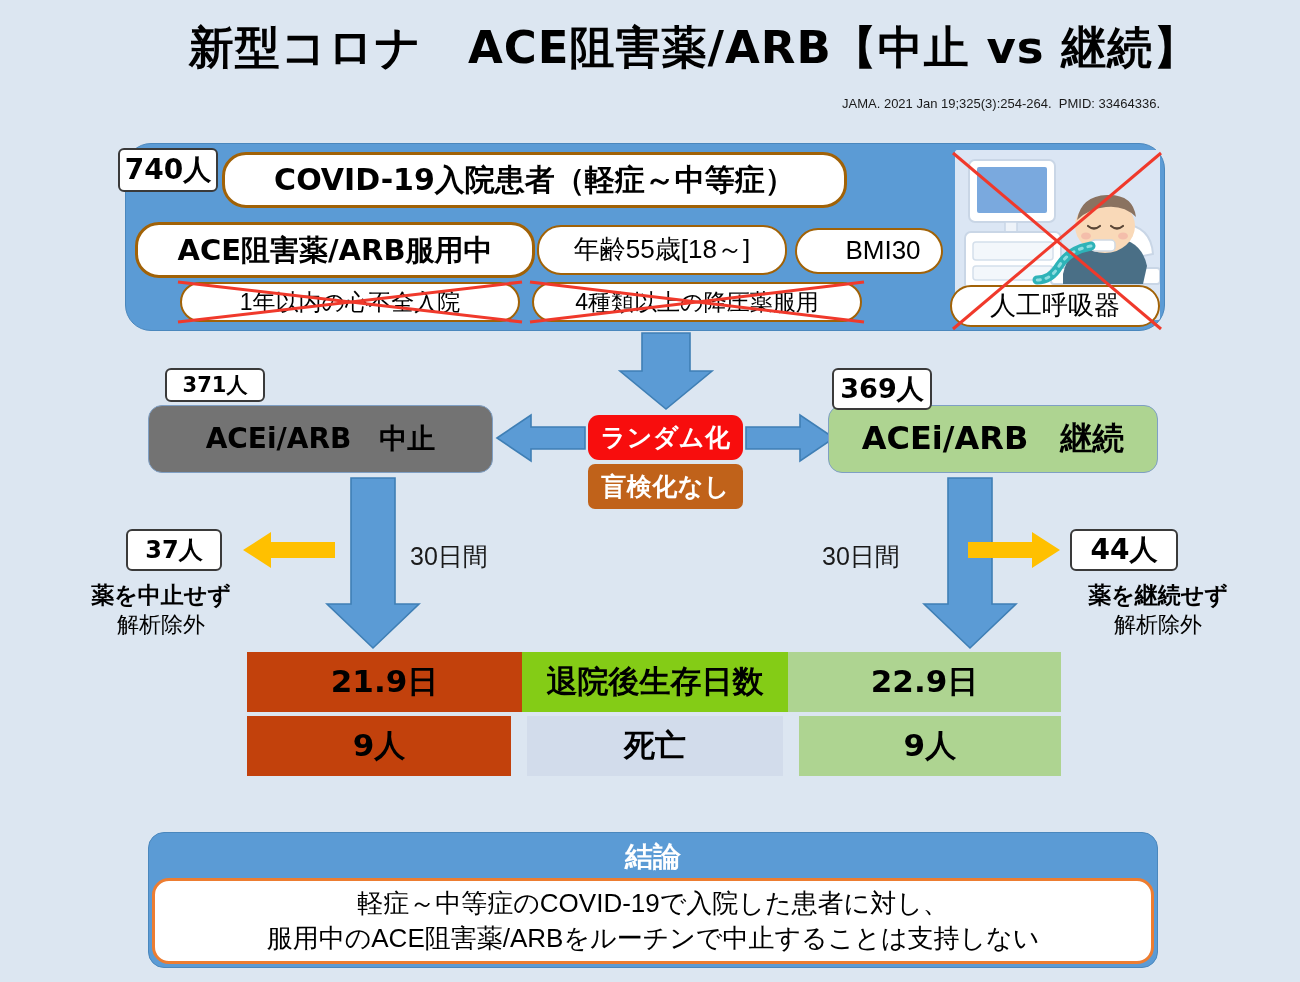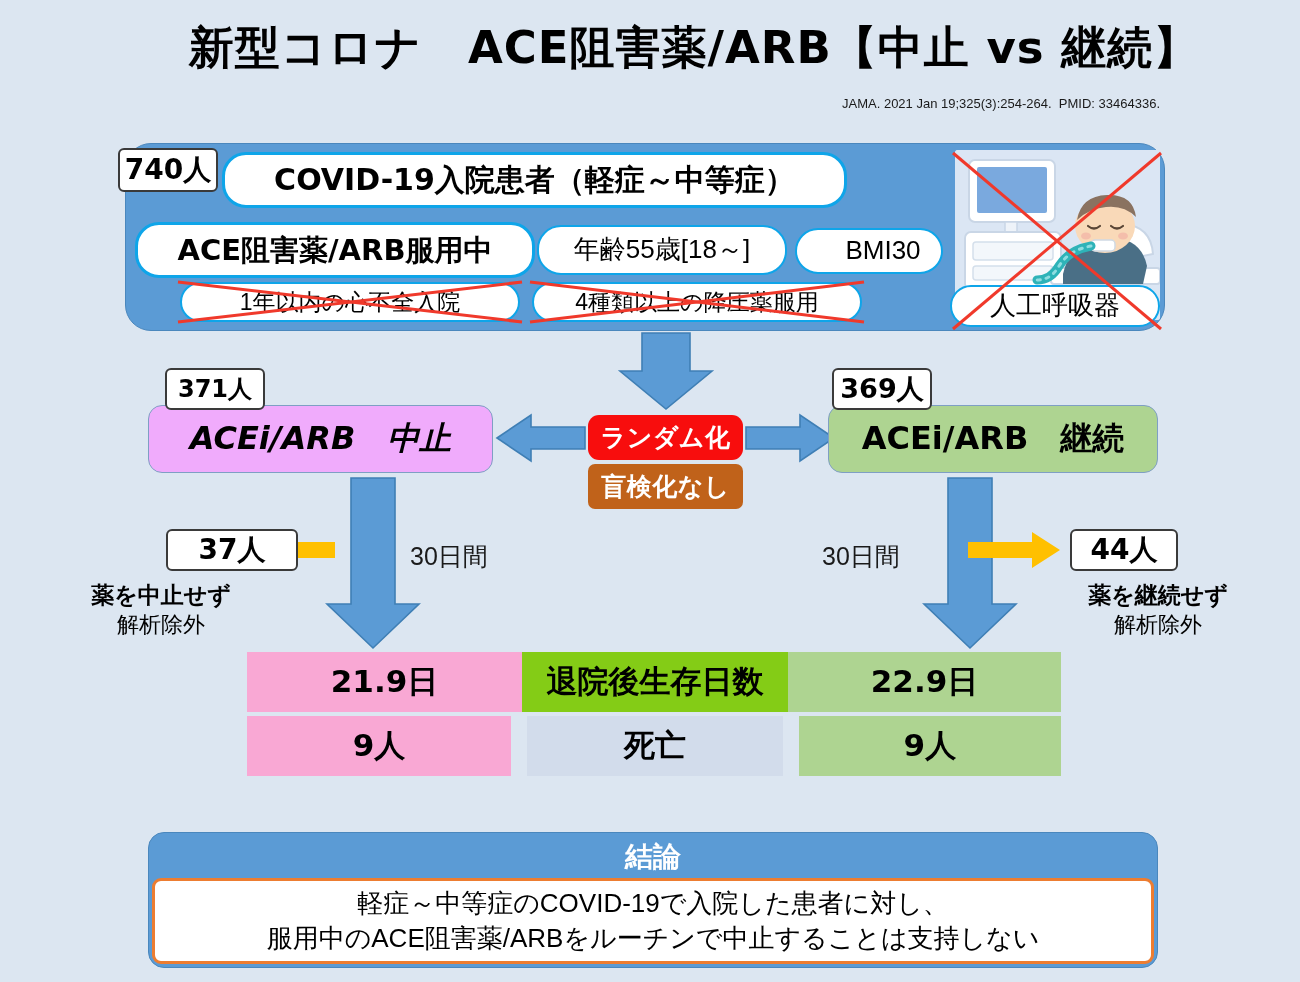--- a/index.html
+++ b/index.html
@@ -45,21 +45,21 @@
   
   .cohort-panel {
     left: 125px; top: 143px; width: 1040px; height: 188px;
     background: #5b9bd5;
     border-radius: 26px;
     border: 1px solid #4a87bd;
     box-sizing: border-box;
   }
   .wbox {
     background: #ffffff;
-    border: 3px solid #0ea5e9;
+    border: 3px solid #a16207;
     border-radius: 24px;
     box-sizing: border-box;
     display: flex;
     align-items: center;
     justify-content: center;
     color: #000;
     line-height: 1.05;
   }
 
   .box-cohort {
@@ -108,23 +108,23 @@
   .grp {
     border-radius: 14px;
     border: 1px solid #7f9fc4;
     display:flex; align-items:center; justify-content:center;
     font-family:"DejaVu Sans", sans-serif;
     font-weight:bold;
     color:#000;
     box-sizing:border-box;
     white-space: pre;
   }
-  .grp-stop { left:148px; top:405px; width:345px; height:68px; background:#f0abfc; font-size:32px;font-style:italic; }
+  .grp-stop { left:148px; top:405px; width:345px; height:68px; background:#737373; font-size:28px; }
   .grp-cont { left:828px; top:405px; width:330px; height:68px; background:#aed491; font-size:32px; }
-  .badge-371 { left:165px; top:368px; width:100px; height:42px; font-size:24px; }
+  .badge-371 { left:165px; top:368px; width:100px; height:34px; font-size:21px; }
   .badge-369 { left:832px; top:368px; width:100px; height:42px; font-size:27px; }
 
   .rand {
     left:588px; top:415px; width:155px; height:45px;
     background:#f80d0d;
     border-radius:11px;
     display:flex; align-items:center; justify-content:center;
     color:#fff; font-weight:bold; font-size:25px;
     font-family:"DejaVu Sans", sans-serif;
     letter-spacing:0.5px;
@@ -133,21 +133,21 @@
     left:588px; top:464px; width:155px; height:45px;
     background:#c0621a;
     border-radius:7px;
     display:flex; align-items:center; justify-content:center;
     color:#fff; font-weight:bold; font-size:25px;
     font-family:"DejaVu Sans", sans-serif;
     letter-spacing:0.5px;
   }
 
   
-  .badge-37 { left:126px; top:529px; width:132px; height:42px; font-size:28px;margin-left:40px; }
+  .badge-37 { left:126px; top:529px; width:96px; height:42px; font-size:24px; }
   .badge-44 { left:1070px; top:529px; width:108px; height:42px; font-size:28px; }
   .drop-label {
     font-family:"DejaVu Sans", sans-serif;
     font-weight:bold;
     font-size:23px;
     color:#000;
     white-space:pre;
   }
   .drop-sub {
     font-family:"Liberation Sans", sans-serif;
@@ -170,21 +170,21 @@
   
   .tbl { left:247px; top:652px; width:814px; height:124px; }
   .trow { display:flex; width:100%; height:60px; }
   .trow + .trow { margin-top:4px;gap:16px; }
   .cell {
     display:flex; align-items:center; justify-content:center;
     font-family:"DejaVu Sans", sans-serif;
     font-weight:bold; font-size:31px; color:#000;
     box-sizing:border-box;
   }
-  .c-left  { width:275px; background:#f9a8d4; }
+  .c-left  { width:275px; background:#c2410c; }
   .c-mid   { width:266px; }
   .c-right { width:273px; background:#aed491; }
   .mid-hdr { background:#84cc16; }
   .mid-sub { background:#d2dceb; }
 
   
   .concl-wrap {
     left:148px; top:832px; width:1010px; height:136px;
     background:#5b9bd5;
     border-radius:16px;
@@ -196,21 +196,21 @@
     text-align:center;
     color:#ffffff;
     font-weight:bold;
     font-size:28px;
     font-family:"DejaVu Sans", sans-serif;
   }
   .concl-body {
     left:152px; top:878px; width:1002px; height:86px;
     background:#ffffff;
     border:3px solid #ed7d31;
-    border-radius:9px;
+    border-radius:17px;
     box-sizing:border-box;
     display:flex; flex-direction:column;
     align-items:center; justify-content:center;
     font-family:"Liberation Sans", sans-serif;
     font-size:26px;
     color:#000;
     line-height:1.35;
     white-space:pre;
   }
 </style>

